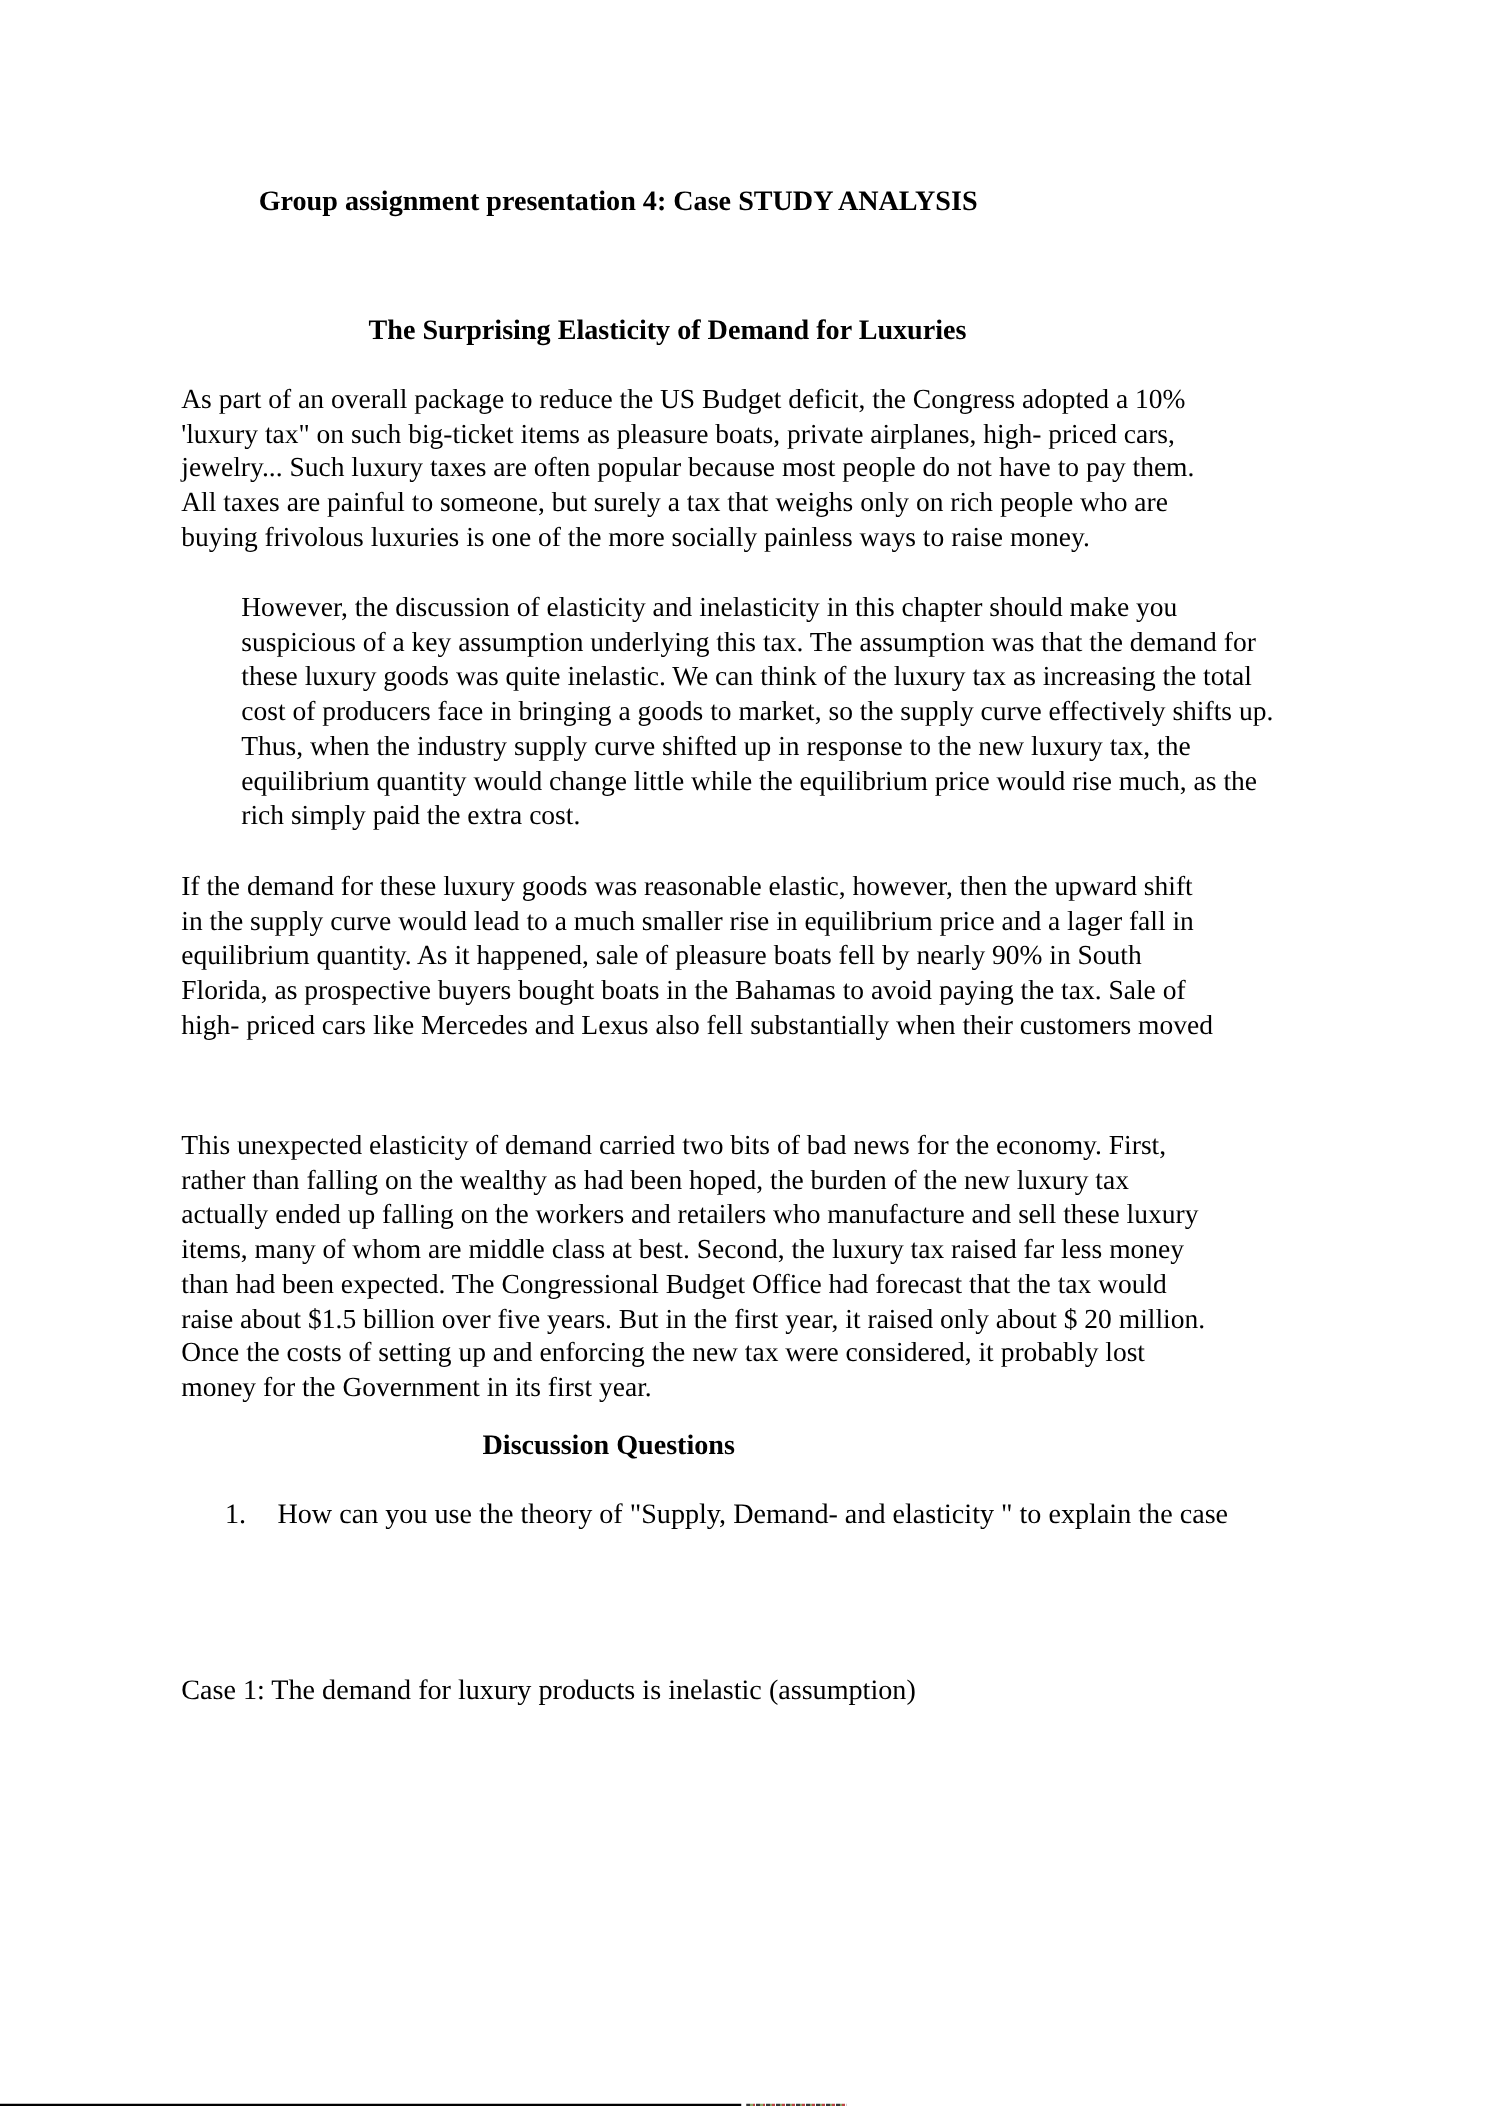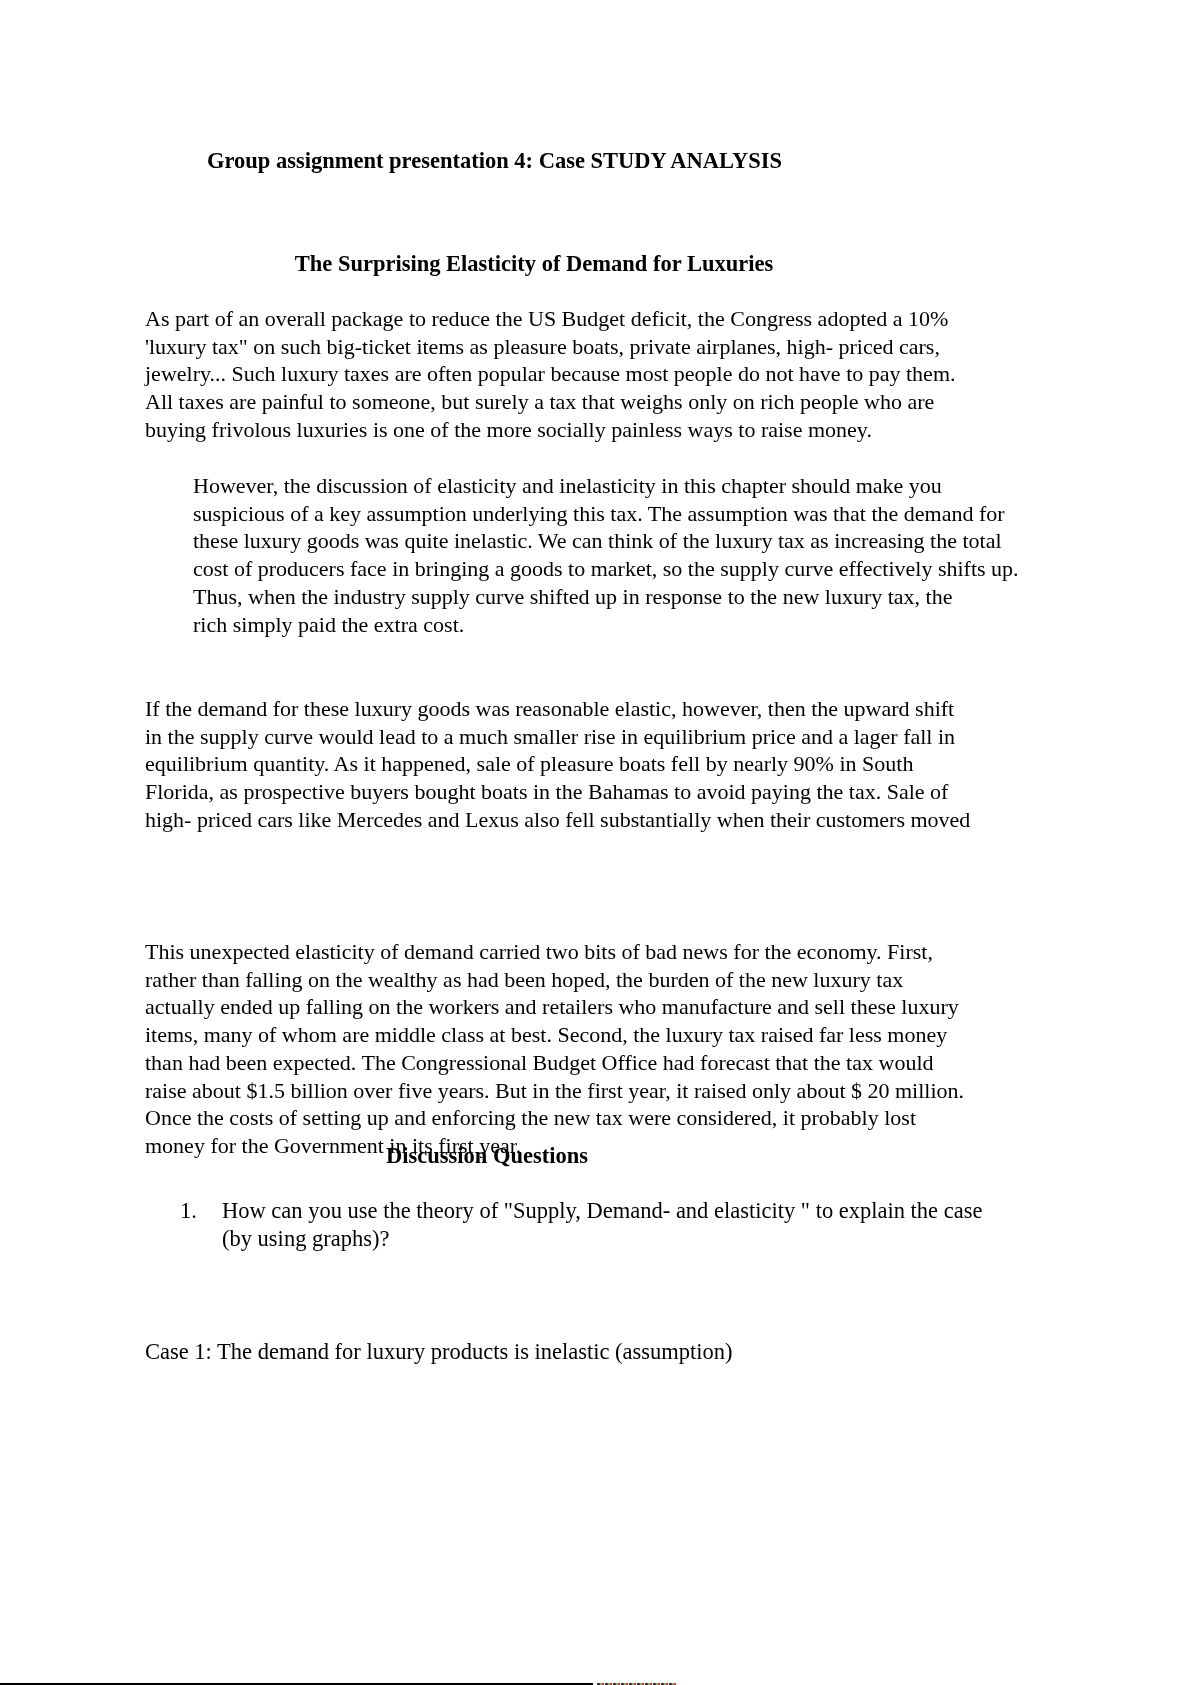--- a/index.html
+++ b/index.html
@@ -17,21 +17,21 @@
     #case-title { top: 250px; }
     .para {
       position: absolute; left: 145px; width: 920px;
       font-size: 22px; line-height: 27.7px; margin: 0;
       white-space: normal;
     }
     .para .ln { display: block; white-space: nowrap; }
     #p1 { top: 305px; }
     #p2 { top: 472px; margin-left: 48px; }
     #p3 { top: 695px; }
-    #p4 { top: 938px; }
+    #p4 { top: 902px; }
     #dq-title { top: 1142px; left: 0; width: 974px; }
     .qlist { position: absolute; left: 180px; top: 1197px; width: 880px; font-size: 22.5px; line-height: 27.7px; margin: 0; padding: 0; list-style: none; }
     .qlist .num { position: absolute; left: 0; top: 0; }
     .qlist .qtext { display: block; margin-left: 42px; }
     .qlist .qtext .ln { display: block; white-space: nowrap; }
     #case1 { position: absolute; left: 145px; top: 1338px; font-size: 22.5px; line-height: 27.7px; white-space: nowrap; }
     .footnote-rule { position: absolute; left: 0; top: 1683px; width: 593px; height: 2px; background: #000; }
     .footnote-rule2 { position: absolute; left: 597px; top: 1683px; width: 80px; height: 2px; background: repeating-linear-gradient(90deg, #333 0 3px, #8a6 3px 5px, #b44 5px 7px, #fff 7px 8px); }
   </style>
 </head>
@@ -50,20 +50,21 @@
     <span class="ln">All taxes are painful to someone, but surely a tax that weighs only on rich people who are</span>
     <span class="ln">buying frivolous luxuries is one of the more socially painless ways to raise money.</span>
   </p>
 
   <p id="p2" class="para">
     <span class="ln">However, the discussion of elasticity and inelasticity in this chapter should make you</span>
     <span class="ln">suspicious of a key assumption underlying this tax. The assumption was that the demand for</span>
     <span class="ln">these luxury goods was quite inelastic. We can think of the luxury tax as increasing the total</span>
     <span class="ln">cost of producers face in bringing a goods to market, so the supply curve effectively shifts up.</span>
     <span class="ln">Thus, when the industry supply curve shifted up in response to the new luxury tax, the</span>
+    <span class="ln">equilibrium quantity would change little while the equilibrium price would rise much, as the</span>
     <span class="ln">rich simply paid the extra cost.</span>
   </p>
 
   <p id="p3" class="para">
     <span class="ln">If the demand for these luxury goods was reasonable elastic, however, then the upward shift</span>
     <span class="ln">in the supply curve would lead to a much smaller rise in equilibrium price and a lager fall in</span>
     <span class="ln">equilibrium quantity. As it happened, sale of pleasure boats fell by nearly 90% in South</span>
     <span class="ln">Florida, as prospective buyers bought boats in the Bahamas to avoid paying the tax. Sale of</span>
     <span class="ln">high- priced cars like Mercedes and Lexus also fell substantially when their customers moved</span>
   </p>
@@ -79,21 +80,20 @@
     <span class="ln">money for the Government in its first year.</span>
   </p>
 
   <h2 id="dq-title" class="title">Discussion Questions</h2>
 
   <ol class="qlist">
     <li style="position:relative;">
       <span class="num">1.</span>
       <span class="qtext">
         <span class="ln">How can you use the theory of "Supply, Demand- and elasticity " to explain the case</span>
-        <span class="ln">(by using graphs)?</span>
       </span>
     </li>
   </ol>
 
   <div id="case1">Case 1: The demand for luxury products is inelastic (assumption)</div>
 
   <div class="footnote-rule"></div>
   <div class="footnote-rule2"></div>
 </div>
 

